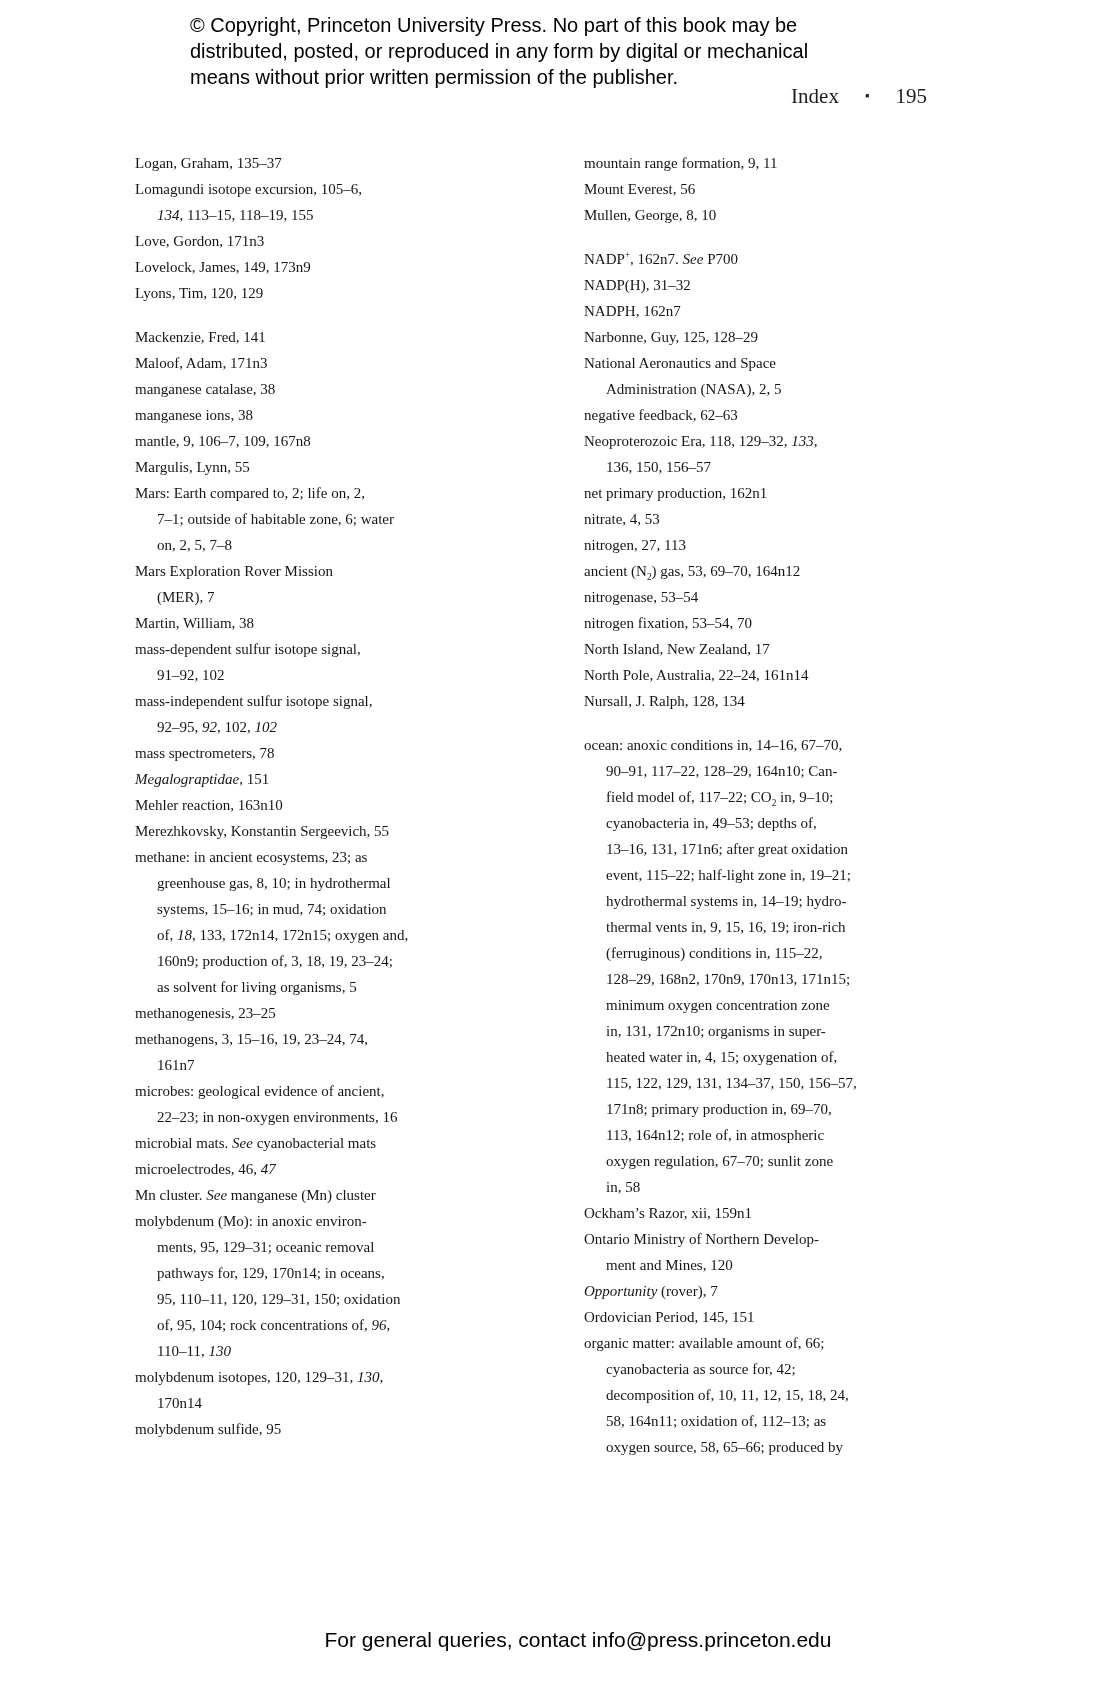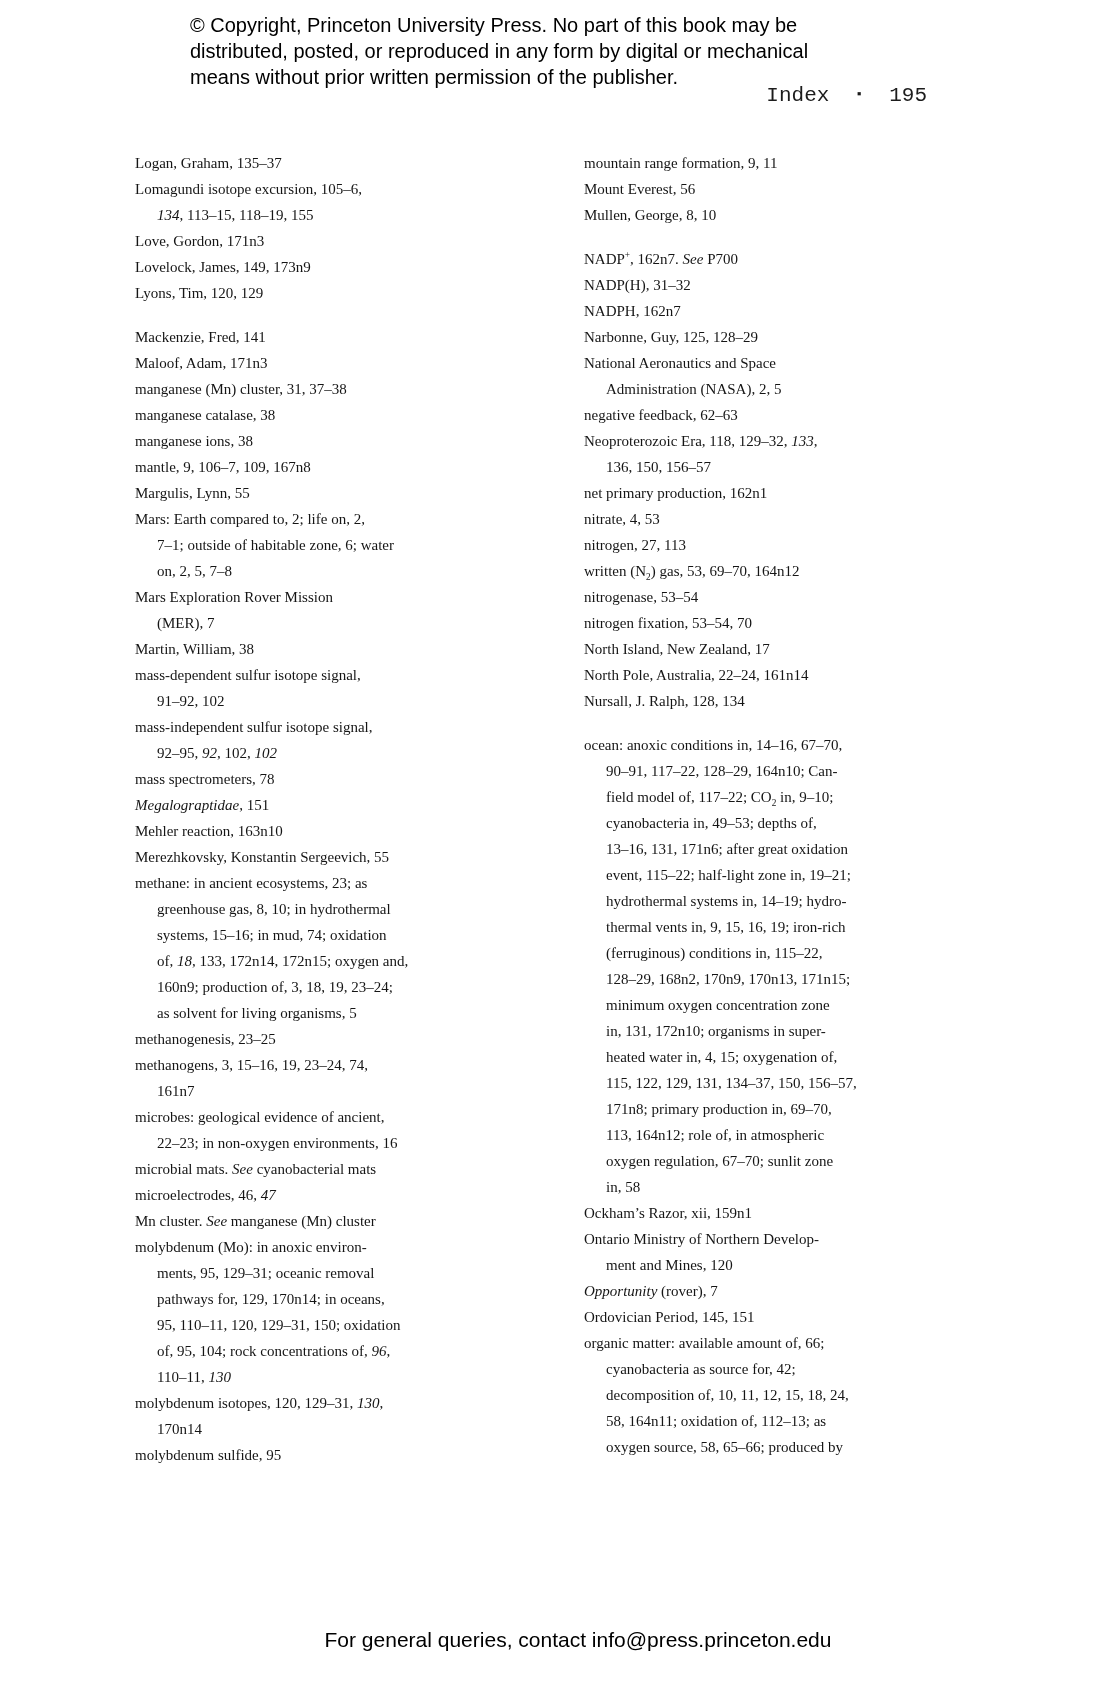--- a/index.html
+++ b/index.html
@@ -20,21 +20,21 @@
     font-size: 20px;
     line-height: 26px;
     color: #000000;
   }
   .runhead {
     position: absolute;
     top: 84px;
     left: 0;
     width: 927px;
     text-align: right;
-    font-family: Liberation Mono, monospace;
+    font-family: Liberation Serif, serif;
     font-size: 21px;
     color: #1c1c1c;
   }
   .runhead .sep {
     display: inline-block;
     margin: 0 26px;
     font-size: 13px;
     vertical-align: 3px;
   }
   .col {
@@ -95,23 +95,20 @@
       <div class="entry">
         <div class="line"><span>Lyons, Tim, 120, 129</span></div>
       </div>
       <div class="entry gap">
         <div class="line"><span>Mackenzie, Fred, 141</span></div>
       </div>
       <div class="entry">
         <div class="line"><span>Maloof, Adam, 171n3</span></div>
       </div>
       <div class="entry">
-        <div class="line"><span>manganese (Mn) cluster, 31, 37–38</span></div>
-      </div>
-      <div class="entry">
         <div class="line"><span>manganese catalase, 38</span></div>
       </div>
       <div class="entry">
         <div class="line"><span>manganese ions, 38</span></div>
       </div>
       <div class="entry">
         <div class="line"><span>mantle, 9, 106–7, 109, 167n8</span></div>
       </div>
       <div class="entry">
         <div class="line"><span>Margulis, Lynn, 55</span></div>
@@ -229,21 +226,21 @@
       <div class="entry">
         <div class="line"><span>net primary production, 162n1</span></div>
       </div>
       <div class="entry">
         <div class="line"><span>nitrate, 4, 53</span></div>
       </div>
       <div class="entry">
         <div class="line"><span>nitrogen, 27, 113</span></div>
       </div>
       <div class="entry">
-        <div class="line"><span>written (N</span><span class="sub">2</span><span>) gas, 53, 69–70, 164n12</span></div>
+        <div class="line"><span>ancient (N</span><span class="sub">2</span><span>) gas, 53, 69–70, 164n12</span></div>
       </div>
       <div class="entry">
         <div class="line"><span>nitrogenase, 53–54</span></div>
       </div>
       <div class="entry">
         <div class="line"><span>nitrogen fixation, 53–54, 70</span></div>
       </div>
       <div class="entry">
         <div class="line"><span>North Island, New Zealand, 17</span></div>
       </div>

